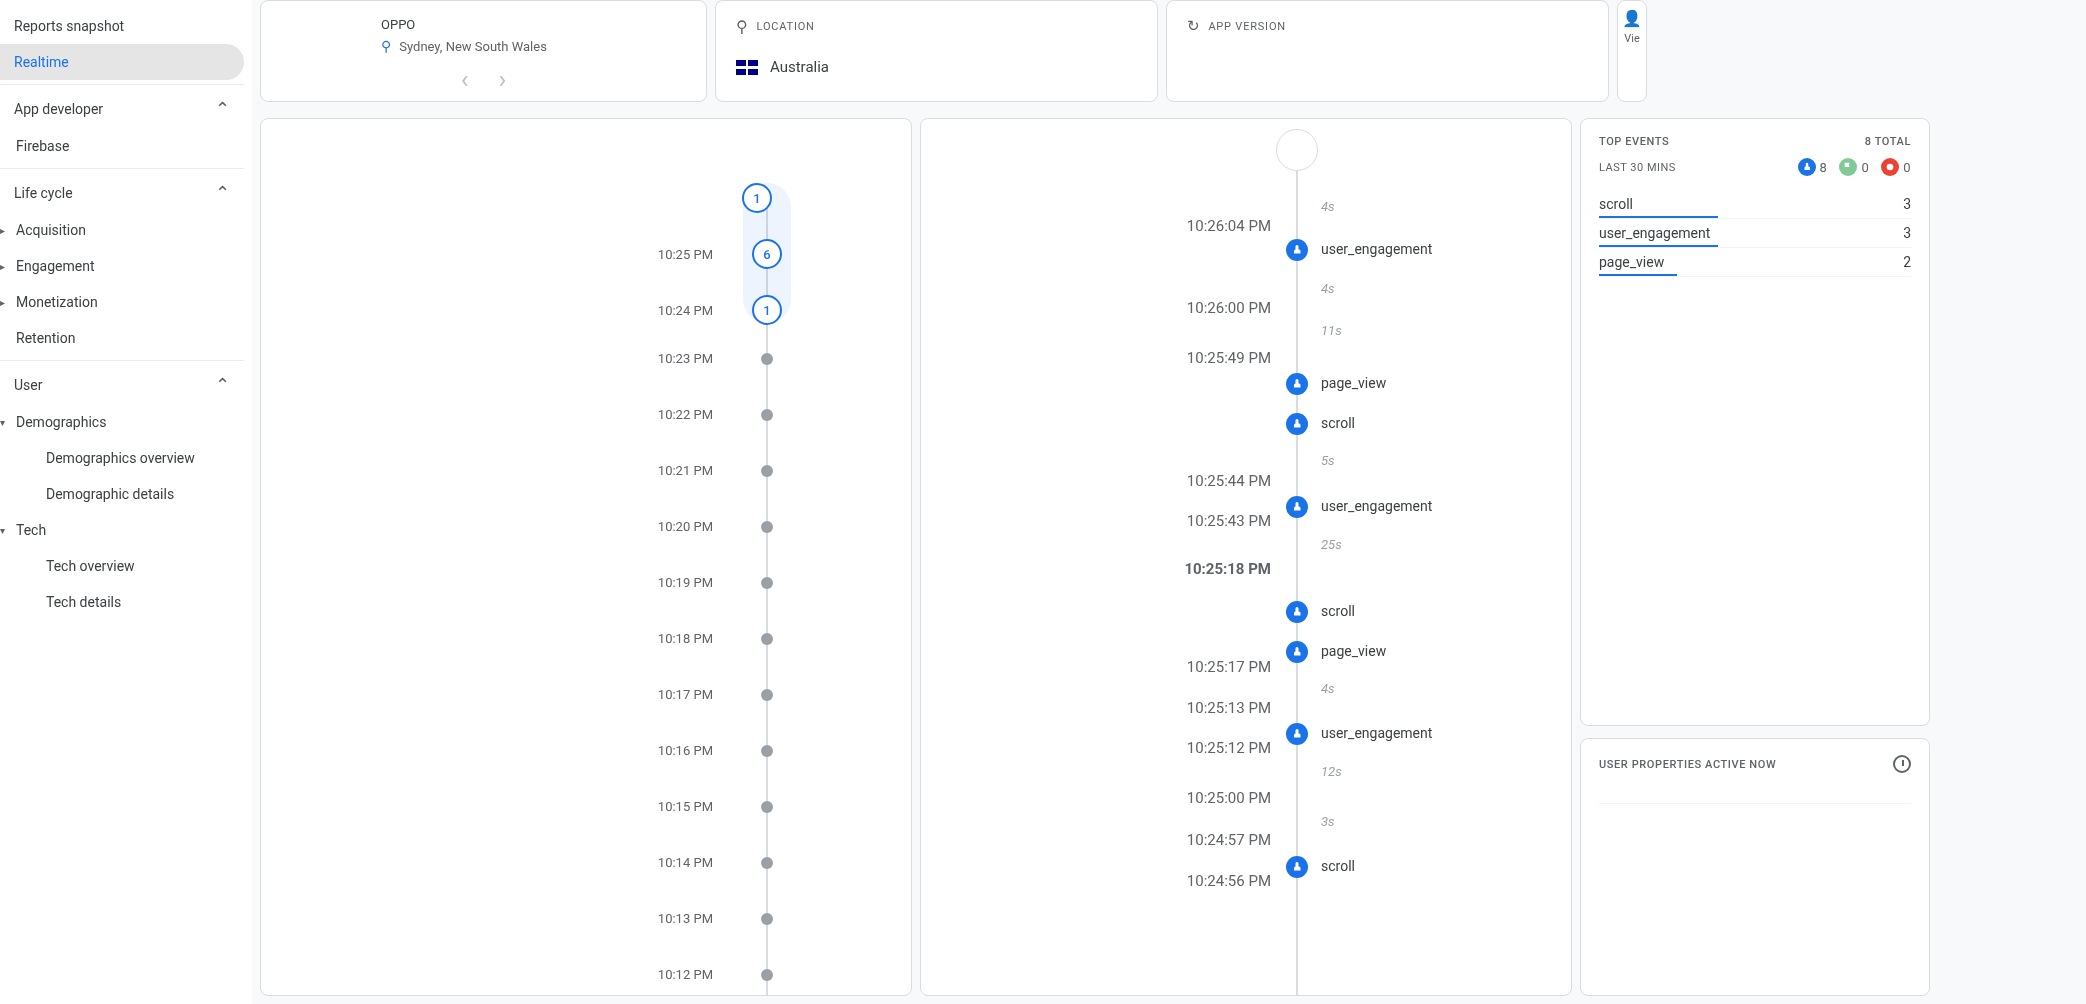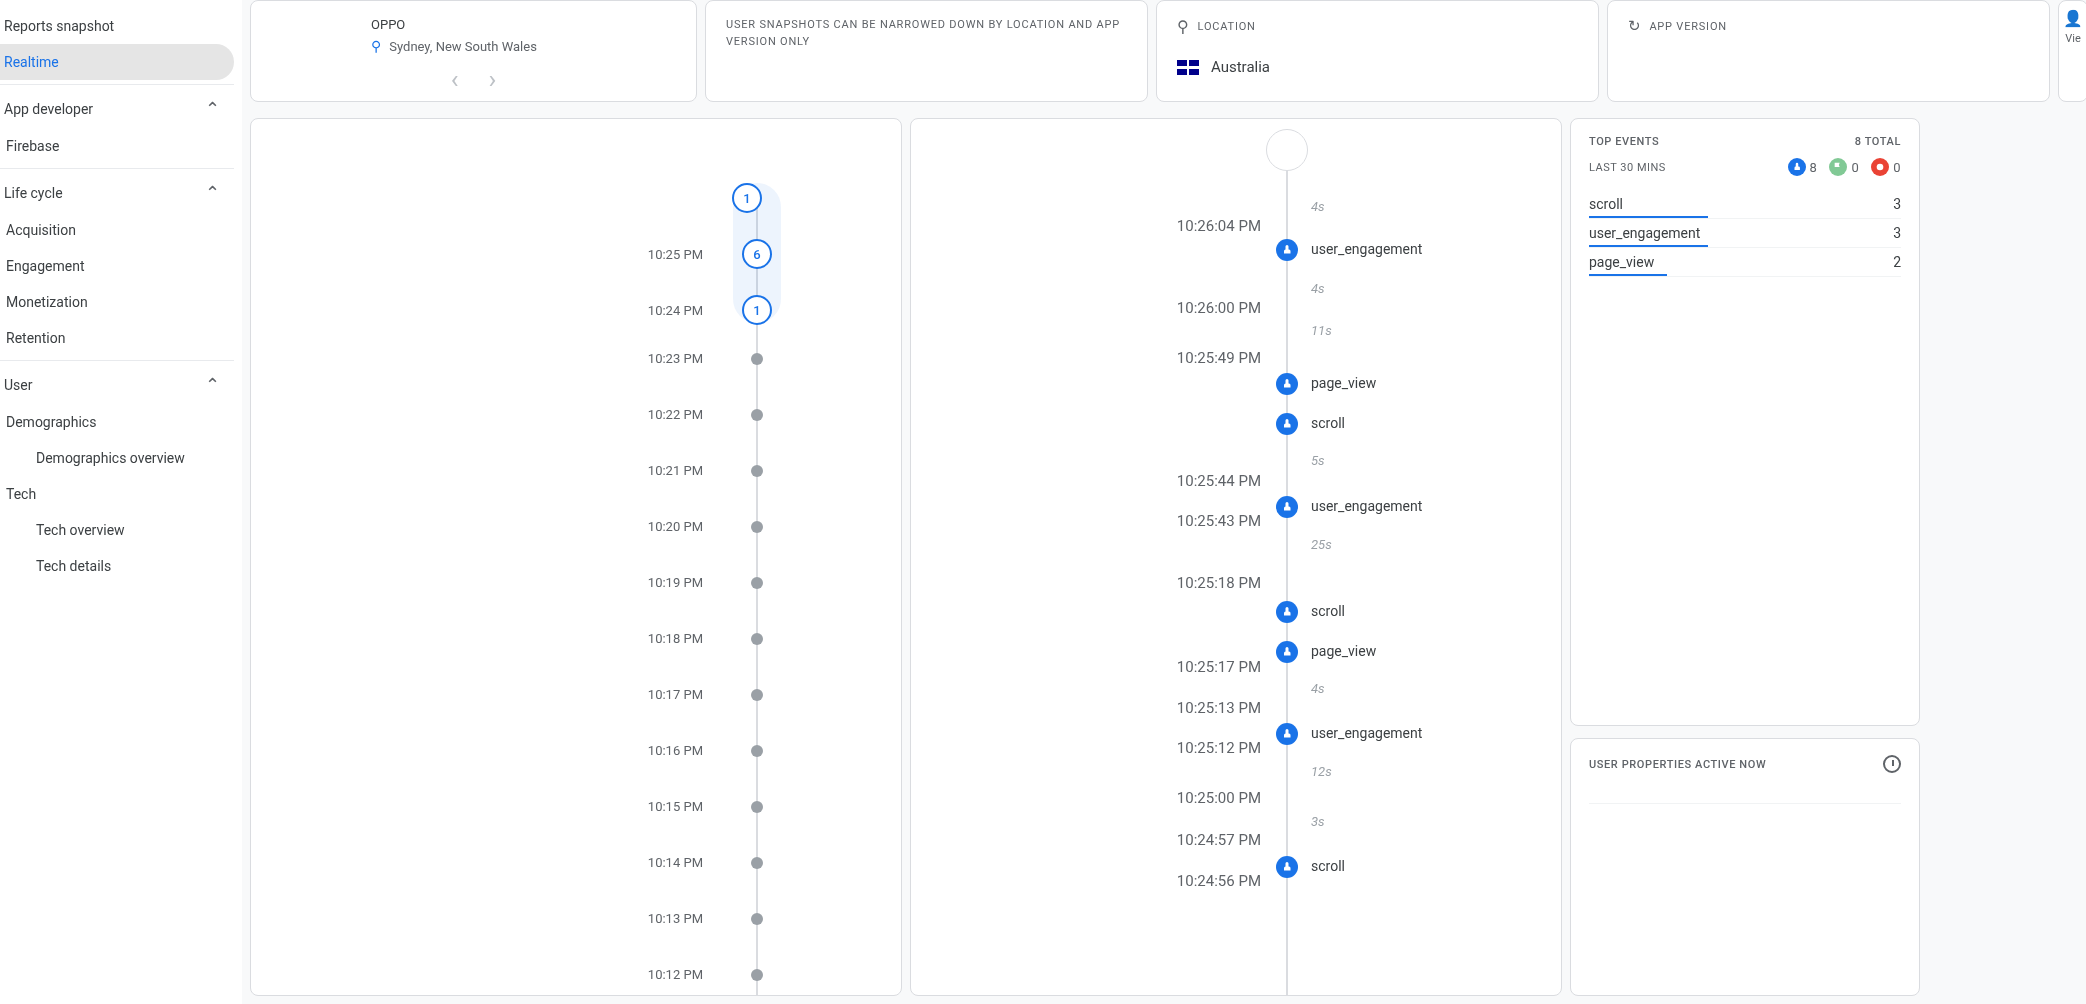--- a/index.html
+++ b/index.html
@@ -206,43 +206,41 @@
 
     <div class="sb-section">
       <span>User</span>
       <span class="chev">⌃</span>
     </div>
     <div class="sb-sub">
         <span class="arrow">▾</span>
         <span>Demographics</span>
       </div>
     <div class="sb-sub2">Demographics overview</div>
+    <div class="sb-sub2">Demographic details</div>
     <div class="sb-sub">
         <span class="arrow">▾</span>
         <span>Tech</span>
       </div>
     <div class="sb-sub2">Tech overview</div>
     <div class="sb-sub2">Tech details</div>
   </div>
 
   <div class="main">
     <div class="top-cards">
       <div class="card c1">
         <div class="oppo-row">OPPO</div>
         <div class="loc-row">
           <span class="pin-icon">⚲</span>
           <span>Sydney, New South Wales</span>
         </div>
         <div class="nav-arrows">
           <span>‹</span>
           <span>›</span>
         </div>
-      </div>
-      <div class="card c2">
-        <div class="card-label" style="line-height:1.5">USER SNAPSHOTS CAN BE NARROWED DOWN BY LOCATION AND APP VERSION ONLY</div>
       </div>
       <div class="card c3">
         <div class="card-label">
           <span style="font-size:16px;color:#5f6368;">⚲</span>
           <span>LOCATION</span>
         </div>
         <div class="country-row">
           <span class="flag"></span>
           <span>Australia</span>
         </div>
@@ -356,21 +354,21 @@
             <div class="ev-gap" style="top: 334px; position: absolute;">5s</div>
             <div class="ev-time" style="top: 353px; position: absolute;">10:25:44 PM</div>
             <div class="ev-icon" style="top: 377px;">
               <svg viewBox="0 0 24 24">
                 <path d="M9 11V5a3 3 0 016 0v6h1a3 3 0 013 3v5H6v-5a3 3 0 013-3z"></path>
               </svg>
             </div>
             <div class="ev-name" style="top: 379px; position: absolute;">user_engagement</div>
             <div class="ev-time" style="top: 393px; position: absolute;">10:25:43 PM</div>
             <div class="ev-gap" style="top: 418px; position: absolute;">25s</div>
-            <div class="ev-time" style="top: 455px; position: absolute;">10:25:18 PM</div>
+            <div class="ev-time" style="top: 441px; position: absolute; font-weight: bold;">10:25:18 PM</div>
             <div class="ev-icon" style="top: 482px;">
               <svg viewBox="0 0 24 24">
                 <path d="M9 11V5a3 3 0 016 0v6h1a3 3 0 013 3v5H6v-5a3 3 0 013-3z"></path>
               </svg>
             </div>
             <div class="ev-name" style="top: 484px; position: absolute;">scroll</div>
             <div class="ev-icon" style="top: 522px;">
               <svg viewBox="0 0 24 24">
                 <path d="M9 11V5a3 3 0 016 0v6h1a3 3 0 013 3v5H6v-5a3 3 0 013-3z"></path>
               </svg>

